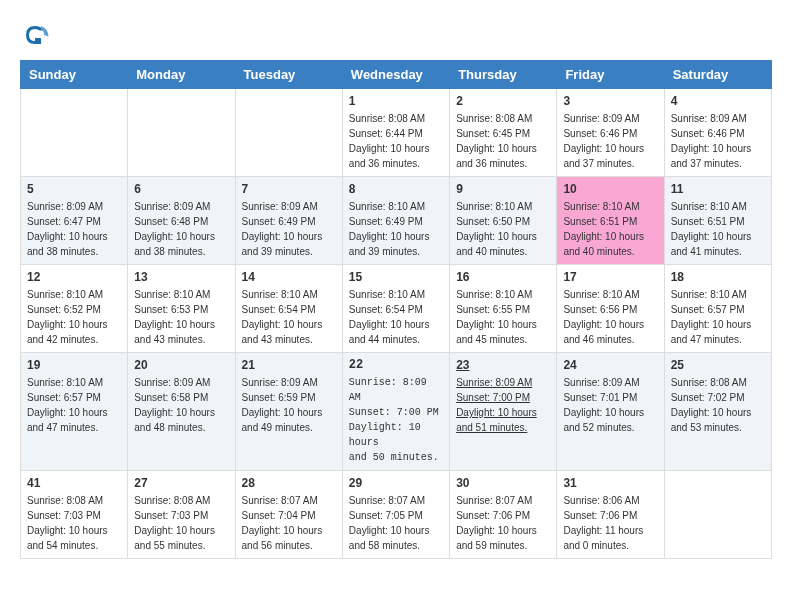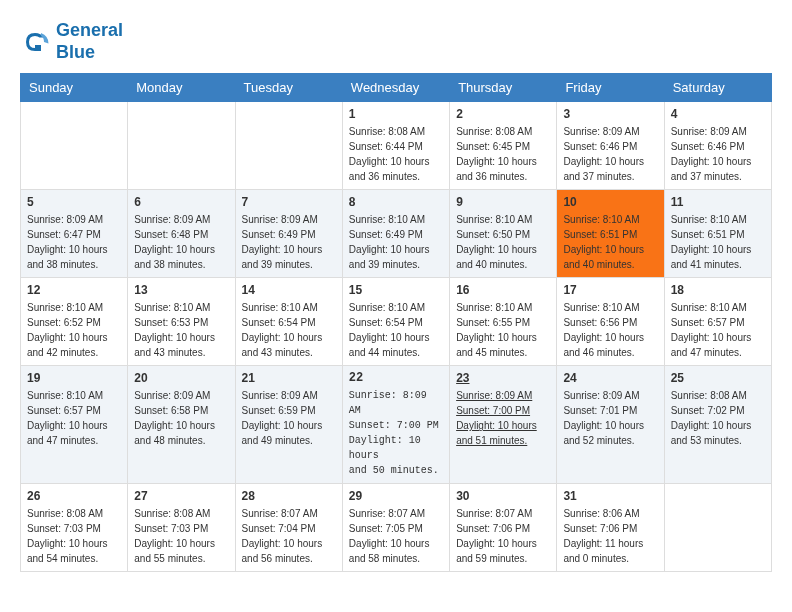--- a/index.html
+++ b/index.html
@@ -50,21 +50,21 @@
       width: 100%;
       border-collapse: collapse;
       border: 1px solid #ccc;
     }
     .calendar th {
       background-color: #3a7fc1;
       color: #fff;
       text-align: left;
       padding: 6px 8px;
       font-size: 13px;
-      font-weight: normal;
+      font-weight: bold;
       border: 1px solid #3a7fc1;
     }
     .calendar td {
       vertical-align: top;
       padding: 5px 6px;
       font-size: 10.5px;
       color: #333;
       border: 1px solid #ddd;
       width: calc(100% / 7);
       min-height: 80px;
@@ -90,24 +90,20 @@
   </style>
 </head>
 <body>
 
 <div class="header">
   <div class="logo">
     <svg class="logo-icon" viewBox="0 0 40 40" xmlns="http://www.w3.org/2000/svg">
       <path d="M8 20 Q8 8 20 8 Q28 8 32 14 L26 14 Q24 12 20 12 Q12 12 12 20 Q12 28 20 28 L20 24 L28 24 L28 32 L20 32 Q8 32 8 20Z" fill="#1a6fad"></path>
       <path d="M28 8 Q38 12 38 22 L32 20 Q32 14 28 12Z" fill="#5ba3d9"></path>
     </svg>
-    <div class="logo-text">
-      <div><span>General</span></div>
-      <div style="color:#1a6fad;">Blue</div>
-    </div>
   </div>
   <div class="title-block">
     <div class="month-title"></div>
     <div class="location"></div>
   </div>
 </div>
 
 <table class="calendar">
   <thead>
     <tr>
@@ -183,21 +179,21 @@
 Daylight: 10 hours
 and 39 minutes.</div>
         </td>
         <td style="background: rgb(240, 244, 248);">
           <span class="day-num">9</span>
           <div class="day-info" style="white-space: pre-line;">Sunrise: 8:10 AM
 Sunset: 6:50 PM
 Daylight: 10 hours
 and 40 minutes.</div>
         </td>
-        <td style="background: #f97316;">
+        <td style="background: #f9a8d4;">
           <span class="day-num">10</span>
           <div class="day-info" style="white-space: pre-line;">Sunrise: 8:10 AM
 Sunset: 6:51 PM
 Daylight: 10 hours
 and 40 minutes.</div>
         </td>
         <td style="background: rgb(240, 244, 248);">
           <span class="day-num">11</span>
           <div class="day-info" style="white-space: pre-line;">Sunrise: 8:10 AM
 Sunset: 6:51 PM
@@ -302,21 +298,21 @@
         <td style="background: rgb(240, 244, 248);">
           <span class="day-num">25</span>
           <div class="day-info" style="white-space: pre-line;">Sunrise: 8:08 AM
 Sunset: 7:02 PM
 Daylight: 10 hours
 and 53 minutes.</div>
         </td>
       </tr>
       <tr>
         <td>
-          <span class="day-num">26</span>
+          <span class="day-num">41</span>
           <div class="day-info" style="white-space: pre-line;">Sunrise: 8:08 AM
 Sunset: 7:03 PM
 Daylight: 10 hours
 and 54 minutes.</div>
         </td>
         <td>
           <span class="day-num">27</span>
           <div class="day-info" style="white-space: pre-line;">Sunrise: 8:08 AM
 Sunset: 7:03 PM
 Daylight: 10 hours

